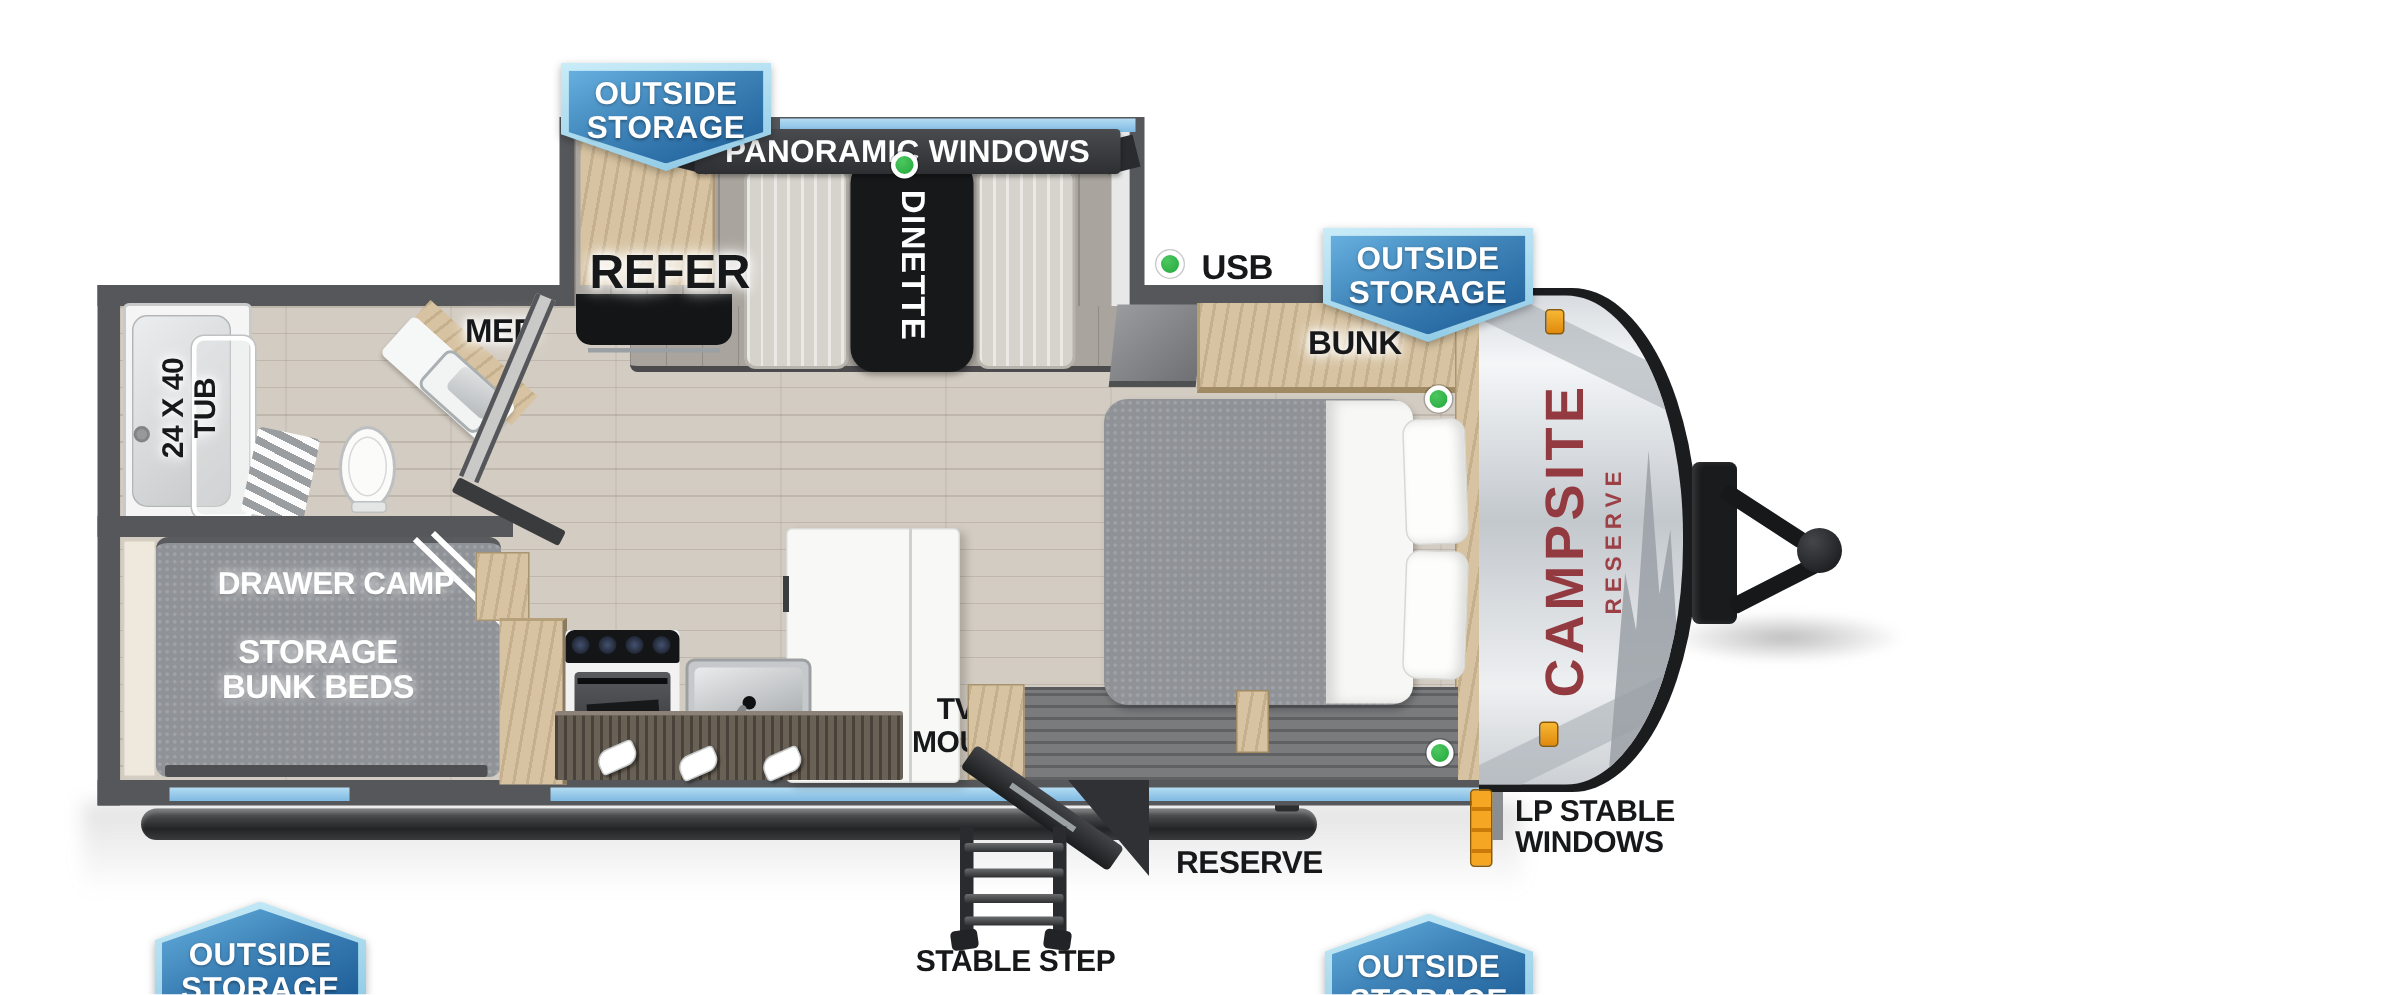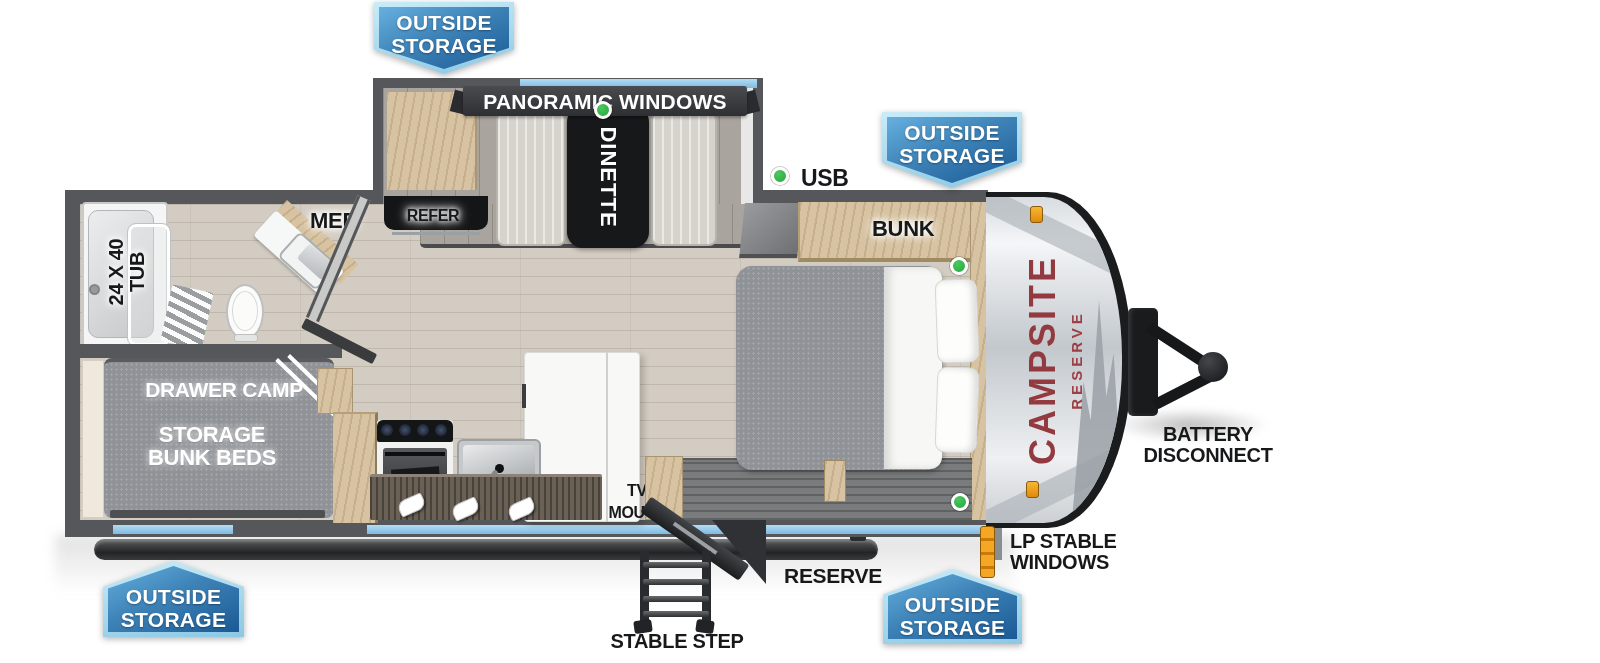--- a/index.html
+++ b/index.html
@@ -22,21 +22,21 @@
   .mattress{background-color:#8f9297;
     background-image:radial-gradient(rgba(255,255,255,.15) 1px,transparent 1.4px);
     background-size:5px 5px;border-radius:8px;}
   .lbl{font-weight:bold;color:#17181a;letter-spacing:-.3px;white-space:nowrap;}
   .glow{text-shadow:0 0 5px #fff,0 0 9px #fff,0 0 13px #fff;}
   .white-lbl{color:#fff;text-shadow:0 0 7px rgba(255,255,255,.85),0 1px 2px rgba(0,0,0,.25);}
   .ctr{text-align:center;}
   .dot{width:18px;height:18px;border-radius:50%;
        background:radial-gradient(circle at 35% 30%,#4cc75f,#23a83c);
        border:3px solid #fff;box-shadow:0 0 0 1px rgba(0,0,0,.22);}
-  .badge{filter:drop-shadow(0 2px 3px rgba(0,0,0,.3));}
+  .badge{filter:drop-shadow(0 2px 3px rgba(0,0,0,.3));margin-top:40px;}
   .badge .b-outer{inset:0;background:linear-gradient(170deg,#c9ecf8,#8cc8e4);}
   .badge .b-inner{inset:5px;background:linear-gradient(155deg,#66b0df 0%,#3e83b8 45%,#1b5a95 100%);}
   .badge.down .b-outer,.badge.down .b-inner{clip-path:polygon(0 0,100% 0,100% 66%,50% 100%,0 66%);}
   .badge.up .b-outer,.badge.up .b-inner{clip-path:polygon(0 100%,100% 100%,100% 34%,50% 0,0 34%);}
   .badge .b-text{inset:0;color:#fff;font-weight:bold;font-size:21px;line-height:23px;
        text-align:center;letter-spacing:.3px;text-shadow:0 1px 2px rgba(0,0,0,.35);position:absolute;}
   .badge.down .b-text{padding-top:9px;}
   .badge.up .b-text{padding-top:24px;}
   .bench{background:#d6d3cd;border:2px solid #b7b4ae;border-radius:8px;
     background-image:repeating-linear-gradient(90deg,rgba(255,255,255,.5) 0 2px,transparent 2px 9px);}
@@ -85,21 +85,21 @@
               box-shadow:0 2px 4px rgba(0,0,0,.35);"></div>
   <div class="lbl" style="left:608px;top:177px;transform:translate(-50%,-50%) rotate(90deg);
               color:#fff;font-size:22px;letter-spacing:1px;">DINETTE</div>
 
   <div style="left:452px;top:92px;width:22px;height:22px;background:#2a2b2e;transform:rotate(14deg);"></div>
   <div style="left:736px;top:92px;width:22px;height:22px;background:#2a2b2e;transform:rotate(-14deg);"></div>
   <div style="left:463px;top:86px;width:284px;height:30px;border-radius:3px;
               background:linear-gradient(180deg,#4a4b4f,#2e2f33);box-shadow:0 2px 3px rgba(0,0,0,.3);"></div>
   <div class="lbl ctr" style="left:463px;top:90px;width:284px;color:#fff;font-size:21px;letter-spacing:.2px;">PANORAMIC WINDOWS</div>
 
-  <div class="lbl glow ctr" style="left:393px;top:163px;width:80px;font-size:16px;margin-top:44px;">REFER</div>
+  <div class="lbl glow ctr" style="left:393px;top:163px;width:80px;font-size:32px;">REFER</div>
 
   <div style="left:82px;top:202px;width:86px;height:146px;background:#f4f5f4;border:2px solid #c7c9ca;border-radius:4px;"></div>
   <div style="left:88px;top:210px;width:66px;height:128px;background:linear-gradient(135deg,#ecedee,#c5c7c8);
               border:1px solid #b3b5b6;border-radius:10px;"></div>
   <div style="left:89px;top:284px;width:11px;height:11px;border-radius:50%;background:#97999b;border:2px solid #828486;"></div>
   <div style="left:128px;top:224px;width:42px;height:122px;border:3px solid #fff;outline:1px solid #bfc1c3;
               border-radius:8px;background:rgba(228,231,232,.35);"></div>
   <div style="left:166px;top:288px;width:42px;height:58px;transform:rotate(12deg);border-radius:3px;
               background:repeating-linear-gradient(15deg,#fbfbfb 0 5px,#9b9ea0 5px 10px);"></div>
   <div class="lbl glow ctr" style="left:127px;top:272px;transform:translate(-50%,-50%) rotate(-90deg);font-size:20px;line-height:21px;">
@@ -156,21 +156,21 @@
   <div style="left:457px;top:439px;width:84px;height:57px;background:#c6c9cb;border:2px solid #9da0a2;border-radius:6px;"></div>
   <div style="left:463px;top:445px;width:72px;height:45px;background:linear-gradient(160deg,#e9ebec,#9fa3a5);border-radius:4px;"></div>
   <div style="left:495px;top:464px;width:9px;height:9px;border-radius:50%;background:#0f1012;"></div>
   <div style="left:486px;top:468px;width:5px;height:28px;background:#86898c;transform:rotate(35deg);border-radius:3px;"></div>
 
   <div class="wood-dark" style="left:370px;top:474px;width:232px;height:46px;border-top:3px solid #8c8278;border-radius:2px;"></div>
   <div class="handle" style="left:398px;top:497px;"></div>
   <div class="handle" style="left:452px;top:501px;"></div>
   <div class="handle" style="left:508px;top:501px;"></div>
 
-  <div class="lbl ctr" style="left:576px;top:480px;width:90px;font-size:16px;line-height:22px;padding-left:32px;">
+  <div class="lbl ctr" style="left:576px;top:462px;width:90px;font-size:20px;line-height:22px;padding-left:32px;">
     <div style="position:static">TV</div>
     <div style="position:static">MOUNT</div>
   </div>
 
   <div style="left:742px;top:203px;width:58px;height:55px;background:linear-gradient(135deg,#9a9b9e,#6f7073);
               border-bottom:4px solid #4f5052;transform:skewX(-6deg);"></div>
   <div class="wood-tan" style="left:798px;top:202px;width:174px;height:60px;border-bottom:4px solid #a08a64;border-left:2px solid #b49e78;"></div>
   <div class="lbl glow" style="left:872px;top:216px;font-size:22px;">BUNK</div>
   <div class="wood-tan" style="left:970px;top:202px;width:18px;height:318px;border-left:1px solid #a8946e;"></div>
 
@@ -227,24 +227,20 @@
   <div style="left:980px;top:526px;width:15px;height:52px;border:1px solid #8a5a08;border-radius:3px;
               background:repeating-linear-gradient(180deg,#f5a623 0 11px,#c97a08 11px 14px);"></div>
 
   <div class="lbl" style="left:801px;top:165px;font-size:23px;">USB</div>
   <div class="lbl ctr" style="left:770px;top:564px;width:126px;font-size:21px;">RESERVE</div>
   <div class="lbl ctr" style="left:610px;top:630px;width:134px;font-size:20px;">STABLE STEP</div>
   <div class="lbl" style="left:1010px;top:531px;font-size:20px;line-height:21px;">
     <div style="position:static">LP STABLE</div>
     <div style="position:static">WINDOWS</div>
   </div>
-  <div class="lbl ctr" style="left:1138px;top:424px;width:140px;font-size:20px;line-height:21px;">
-    <div style="position:static">BATTERY</div>
-    <div style="position:static">DISCONNECT</div>
-  </div>
 
   <div class="badge down" style="left:374px;top:2px;width:140px;height:72px;">
     <div class="b-outer"></div>
     <div class="b-inner"></div>
     <div class="b-text">
       <div style="position:static">OUTSIDE</div>
       <div style="position:static">STORAGE</div>
     </div>
   </div>
   <div class="badge down" style="left:882px;top:112px;width:140px;height:76px;">

